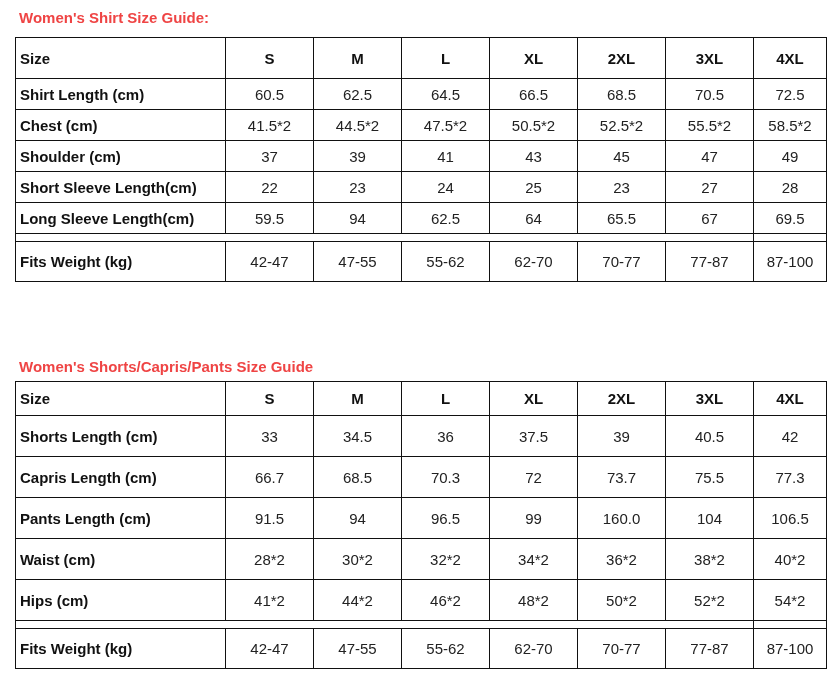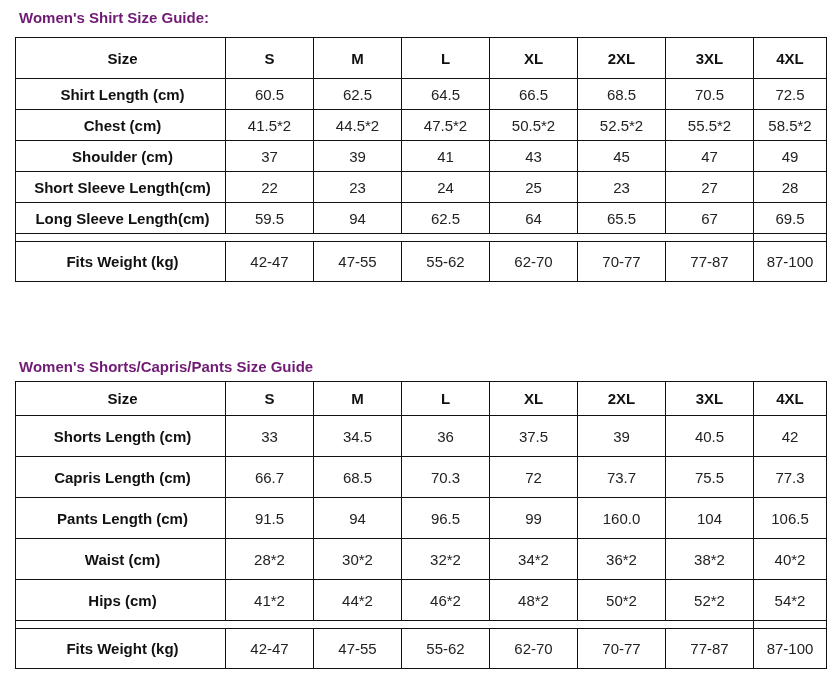--- a/index.html
+++ b/index.html
@@ -15,21 +15,21 @@
       font-family: "Liberation Sans", sans-serif;
       color: #111111;
     }
     .section-title {
       position: absolute;
       left: 19px;
       font-weight: bold;
       font-size: 15px;
       line-height: 18px;
       margin: 0;
-      color: #701a75;
+      color: #ef4444;
     }
     #shirt-title { top: 9px; }
     #pants-title { top: 358px; }
 
     table.size-table {
       position: absolute;
       left: 15px;
       border-collapse: collapse;
       table-layout: fixed;
       width: 811px;
@@ -43,21 +43,21 @@
       font-size: 15px;
       text-align: center;
       vertical-align: middle;
       overflow: hidden;
       white-space: nowrap;
     }
     table.size-table th {
       font-weight: bold;
     }
     table.size-table .label-cell {
-      text-align: center;
+      text-align: left;
       padding-left: 4px;
       font-weight: bold;
     }
     table.size-table td.val {
       font-weight: normal;
       color: #222;
     }
     col.c-label { width: 210px; }
     col.c-size  { width: 88px; }
     col.c-last  { width: 73px; }

